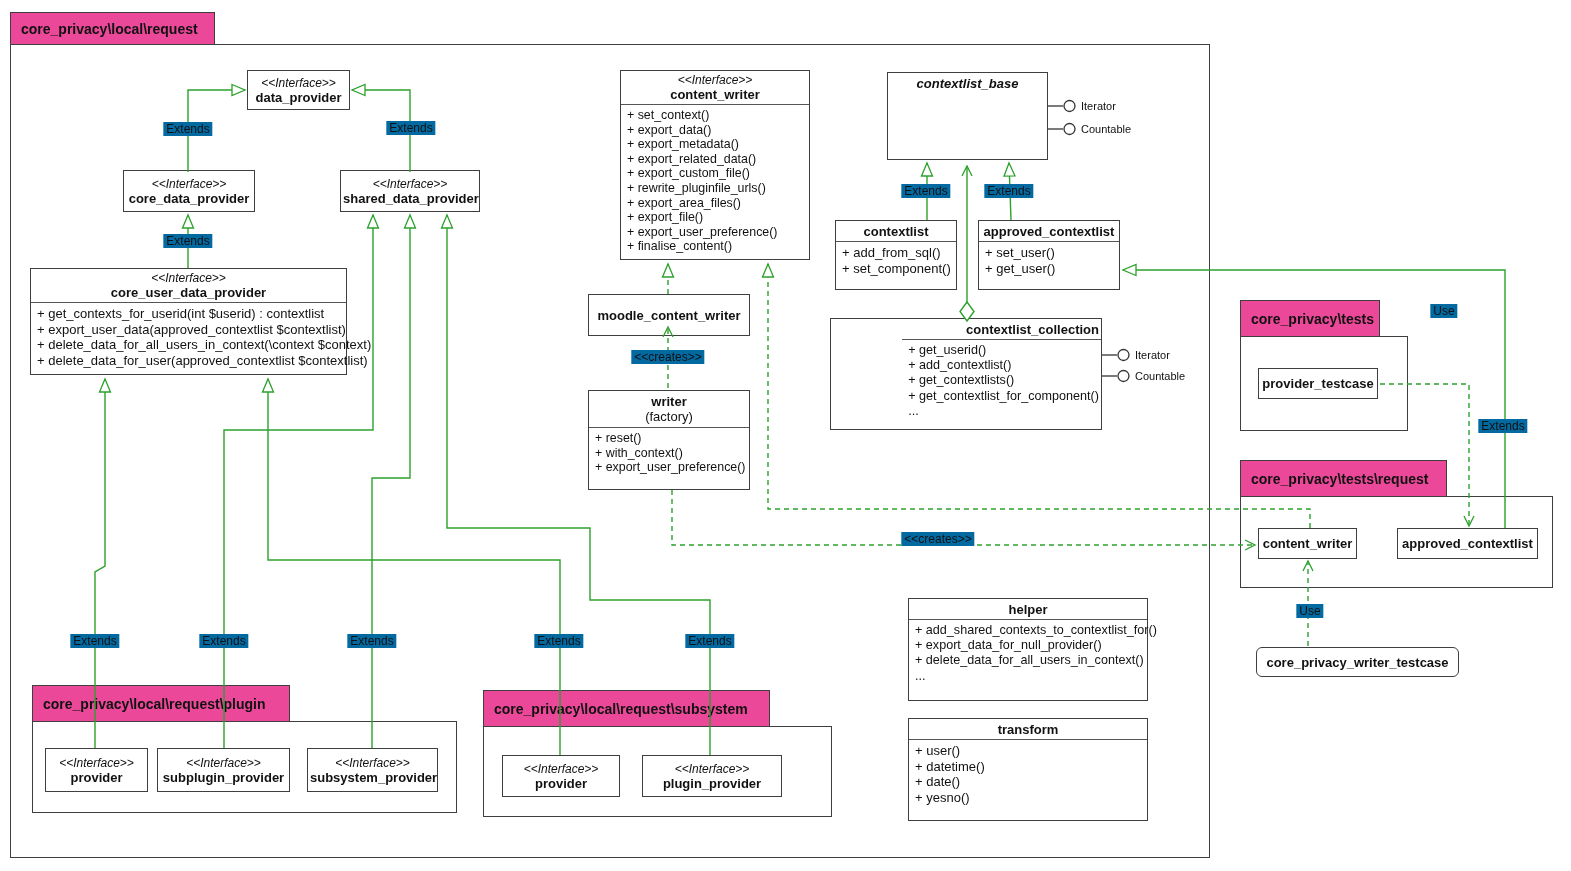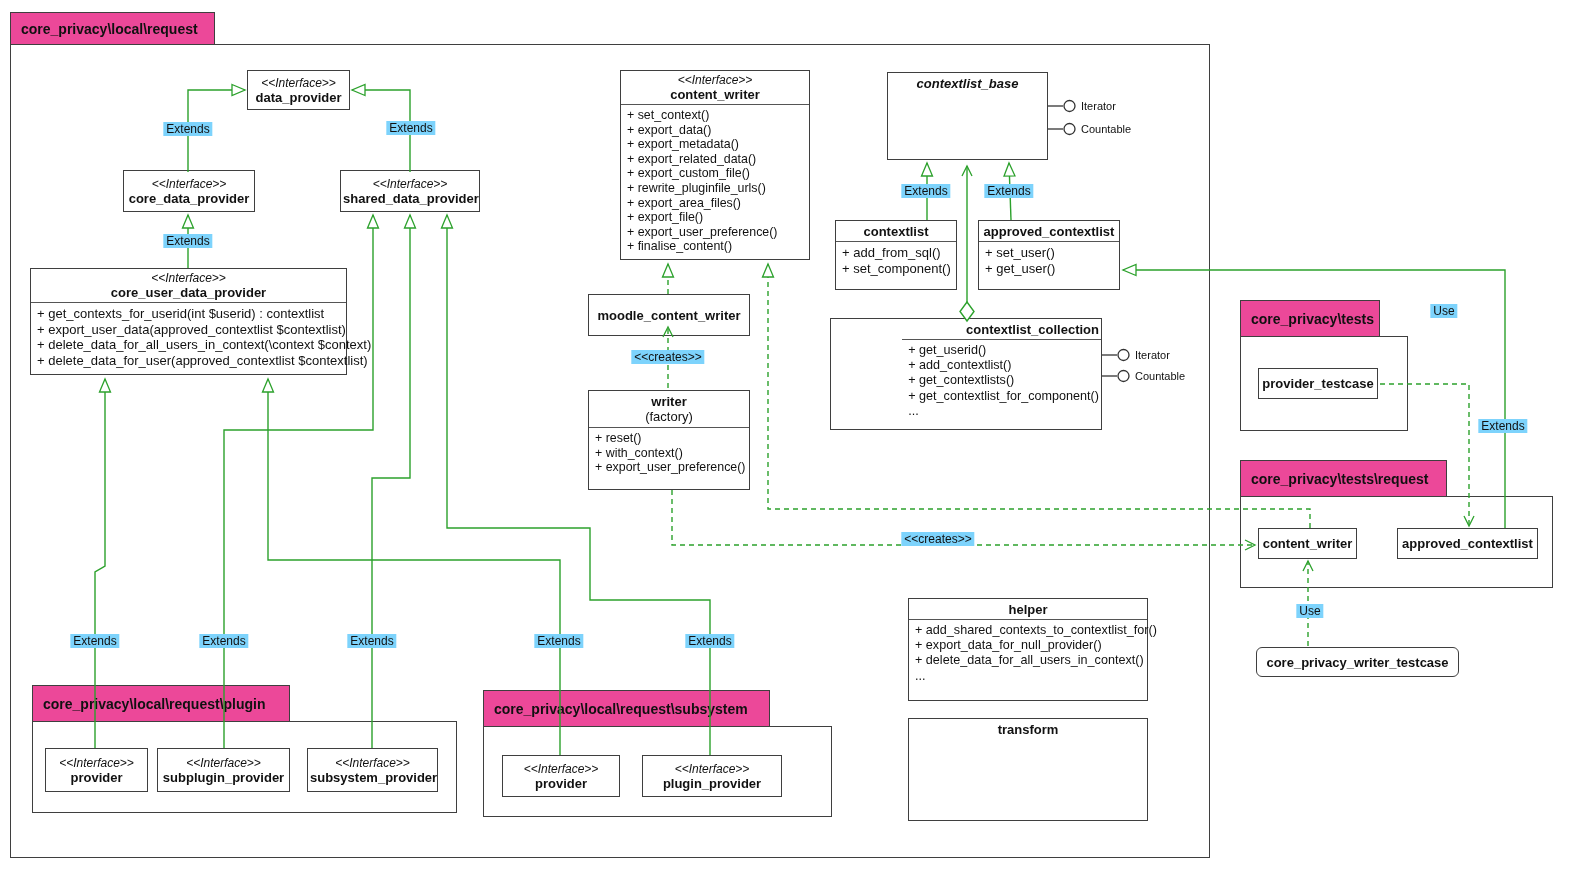--- a/index.html
+++ b/index.html
@@ -13,21 +13,21 @@
   .uml .hd{text-align:center;padding:3px 2px 2px 2px;}
   .uml .st{display:block;font-style:italic;font-size:12px;line-height:13px;}
   .uml .nm{display:block;font-weight:bold;font-size:13px;line-height:15px;}
   .uml .sub{display:block;font-size:13px;line-height:16px;}
   .uml .bd{border-top:1px solid #555;padding:3px 2px 2px 6px;font-size:13px;line-height:15.5px;
            text-align:left;white-space:nowrap;}
   .uml .bd.tight{font-size:12.4px;line-height:14.6px;}
   .uml .bd.mid{font-size:12.6px;line-height:15.2px;}
   .uml.solo{justify-content:center;}
   .uml.solo .nm{line-height:normal;}
-  .lbl{position:absolute;transform:translate(-50%,-50%);background:#7dd3fc;padding:0 3px;font-size:12px;
+  .lbl{position:absolute;transform:translate(-50%,-50%);background:#0369a1;padding:0 3px;font-size:12px;
        color:#111;z-index:4;white-space:nowrap;}
   .lol{position:absolute;transform:translate(0,-50%);font-size:11px;color:#111;z-index:4;white-space:nowrap;}
   svg.wires{position:absolute;left:0;top:0;z-index:3;pointer-events:none;}
 </style>
 </head>
 <body>
 
 <div class="pkg-tab" style="left:10px;top:12px;width:205px;height:33px;">core_privacy\local\request</div>
 <div class="pkg-body clear" style="left:10px;top:44px;width:1200px;height:814px;"></div>
 
@@ -162,20 +162,26 @@
     <div>+ export_data_for_null_provider()</div>
     <div>+ delete_data_for_all_users_in_context()</div>
     <div>...</div>
   </div>
 </div>
 
 <div class="uml" style="left:908px;top:718px;width:240px;height:103px;">
   <div class="hd">
       <span class="nm">transform</span>
     </div>
+  <div class="bd">
+    <div>+ user()</div>
+    <div>+ datetime()</div>
+    <div>+ date()</div>
+    <div>+ yesno()</div>
+  </div>
 </div>
 
 <div class="uml solo" style="left:1258px;top:368px;width:120px;height:31px;">
   <div class="hd" style="padding:0;">
       <span class="nm">provider_testcase</span>
     </div>
 </div>
 
 <div class="uml solo" style="left:1258px;top:528px;width:99px;height:31px;">
   <div class="hd" style="padding:0;">

